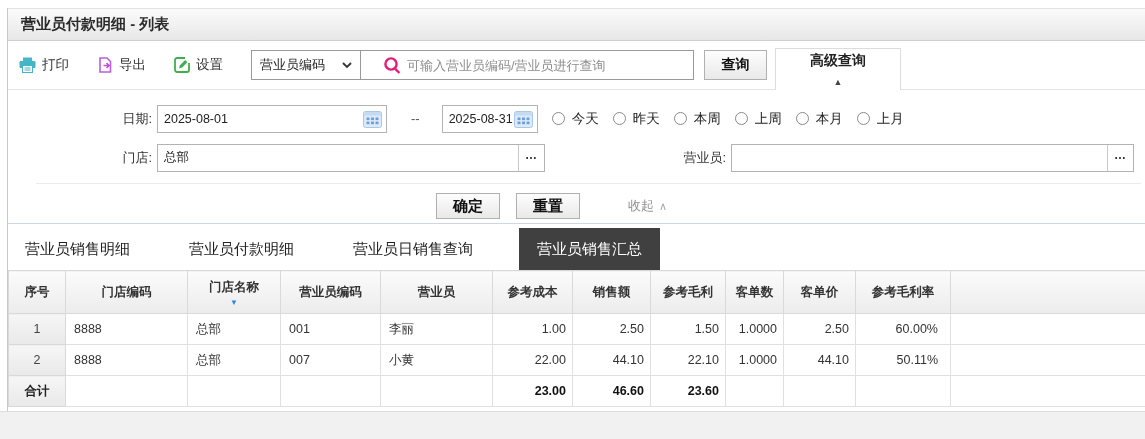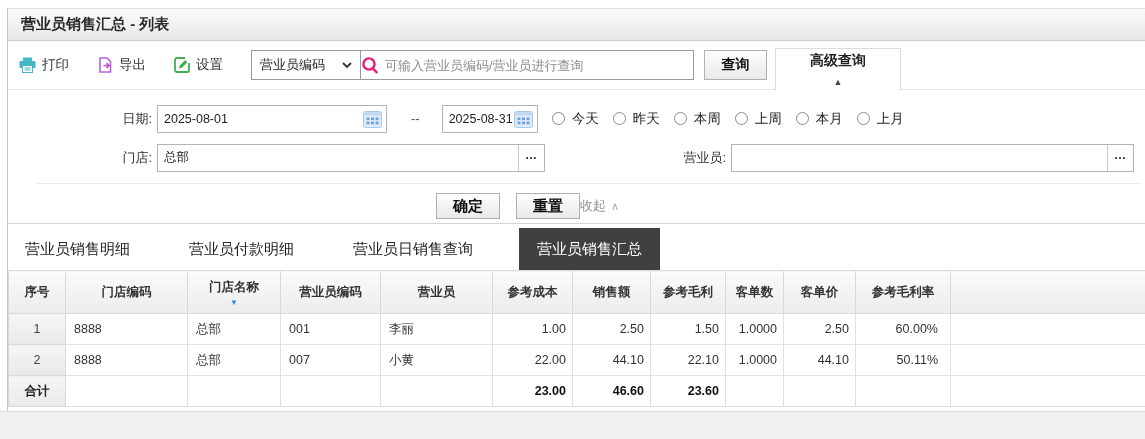--- a/index.html
+++ b/index.html
@@ -19,21 +19,21 @@
 
   
   .toolbar { height:49px; display:flex; align-items:center; padding-left:11px;
              border-bottom:1px solid #e3e3e3; position:relative; }
   .tbtn { display:inline-flex; align-items:center; gap:6px; font-size:13.5px;
           color:#333; margin-right:28px; cursor:pointer; white-space:nowrap; }
   .sel { width:110px; height:30px; border:1px solid #9a9a9a; background:#fff;
          display:flex; align-items:center; justify-content:space-between;
          padding:0 8px; font-size:13px; color:#222; margin-right:-1px; cursor:pointer; }
   .searchbox { width:334px; height:30px; border:1px solid #9a9a9a; background:#fff;
-               display:flex; align-items:center; padding-left:0; gap:5px; }
+               display:flex; align-items:center; padding-left:22px; gap:5px; }
   .searchbox input { border:none; outline:none; flex:1; font-size:13px; color:#333; min-width:0; }
   .searchbox input::placeholder { color:#8d8d8d; }
   .gbtn { background:linear-gradient(#fdfdfd,#e9e9e9); border:1px solid #b0b0b0;
           font-weight:bold; color:#111; display:flex; align-items:center;
           justify-content:center; cursor:pointer; }
   .query-btn { margin-left:10px; width:63px; height:30px; font-size:14px; }
   .adv-tab { margin-left:8px; align-self:flex-end; height:42px; margin-bottom:-1px;
              width:126px; background:#fff; border:1px solid #dcdcdc; border-bottom:none;
              display:flex; align-items:center; justify-content:center; gap:7px;
              font-size:14px; font-weight:bold; color:#222; position:relative; z-index:2; cursor:pointer;flex-direction:column; }
@@ -57,21 +57,21 @@
          font-size:12px; color:#333; letter-spacing:1px; cursor:pointer; line-height:0; padding-bottom:6px; }
   .rsep { color:#555; font-size:13px; margin:0 22px 0 24px; }
   .radio { display:inline-flex; align-items:center; gap:7px; margin-left:14px;
            font-size:13.5px; color:#222; cursor:pointer; white-space:nowrap; }
   .radio:first-of-type { margin-left:6px; }
   .rb { width:13px; height:13px; border:1px solid #8a8a8a; border-radius:50%; background:#fff; flex:none; }
   .sepline { border-top:1px solid #ebebeb; margin:11px 4px 0 28px; }
   .btnrow { display:flex; align-items:center; margin-top:9px; padding-left:428px; }
   .act-btn { width:64px; height:26px; font-size:15px; }
   .act-btn + .act-btn { margin-left:16px; }
-  .collapse { color:#8f8f8f; font-size:13px; display:flex;
+  .collapse { margin-left:48px; color:#8f8f8f; font-size:13px; display:flex;
               align-items:center; gap:5px; cursor:pointer; }
   .collapse .arrow { font-size:11px; color:#a8a8a8; }
 
   
   .tabs { height:46px; display:flex; align-items:flex-end; padding-left:4px; }
   .tab { height:42px; display:flex; align-items:center; padding:0 13px; margin-right:33px;
          font-size:15px; color:#222; cursor:pointer; white-space:nowrap; }
   .tab.active { background:#404040; color:#fff; padding:0 18px; margin-right:0; }
 
   
@@ -91,21 +91,21 @@
   tr.total td.num { font-weight:bold; color:#111; }
   tr.total td.seq { font-weight:bold; color:#222; }
 </style>
 </head>
 <body>
 
 <div class="page">
   <div class="frame">
 
     <div class="titlebar">
-      <span>营业员销售汇总 - 列表</span>
+      <span>营业员付款明细 - 列表</span>
     </div>
 
     <div class="toolbar">
       <span class="tbtn">
         <span style="display:flex;">
           <svg width="17" height="16" viewBox="0 0 17 16">
               <rect x="4" y="0.5" width="9" height="3.5" fill="#45b6c6"></rect>
               <rect x="0.5" y="4" width="16" height="7" rx="1.2" fill="#45b6c6"></rect>
               <rect x="3.5" y="8.5" width="10" height="7" fill="#fff" stroke="#45b6c6"></rect>
               <line x1="5.5" y1="11" x2="11.5" y2="11" stroke="#45b6c6"></line>

